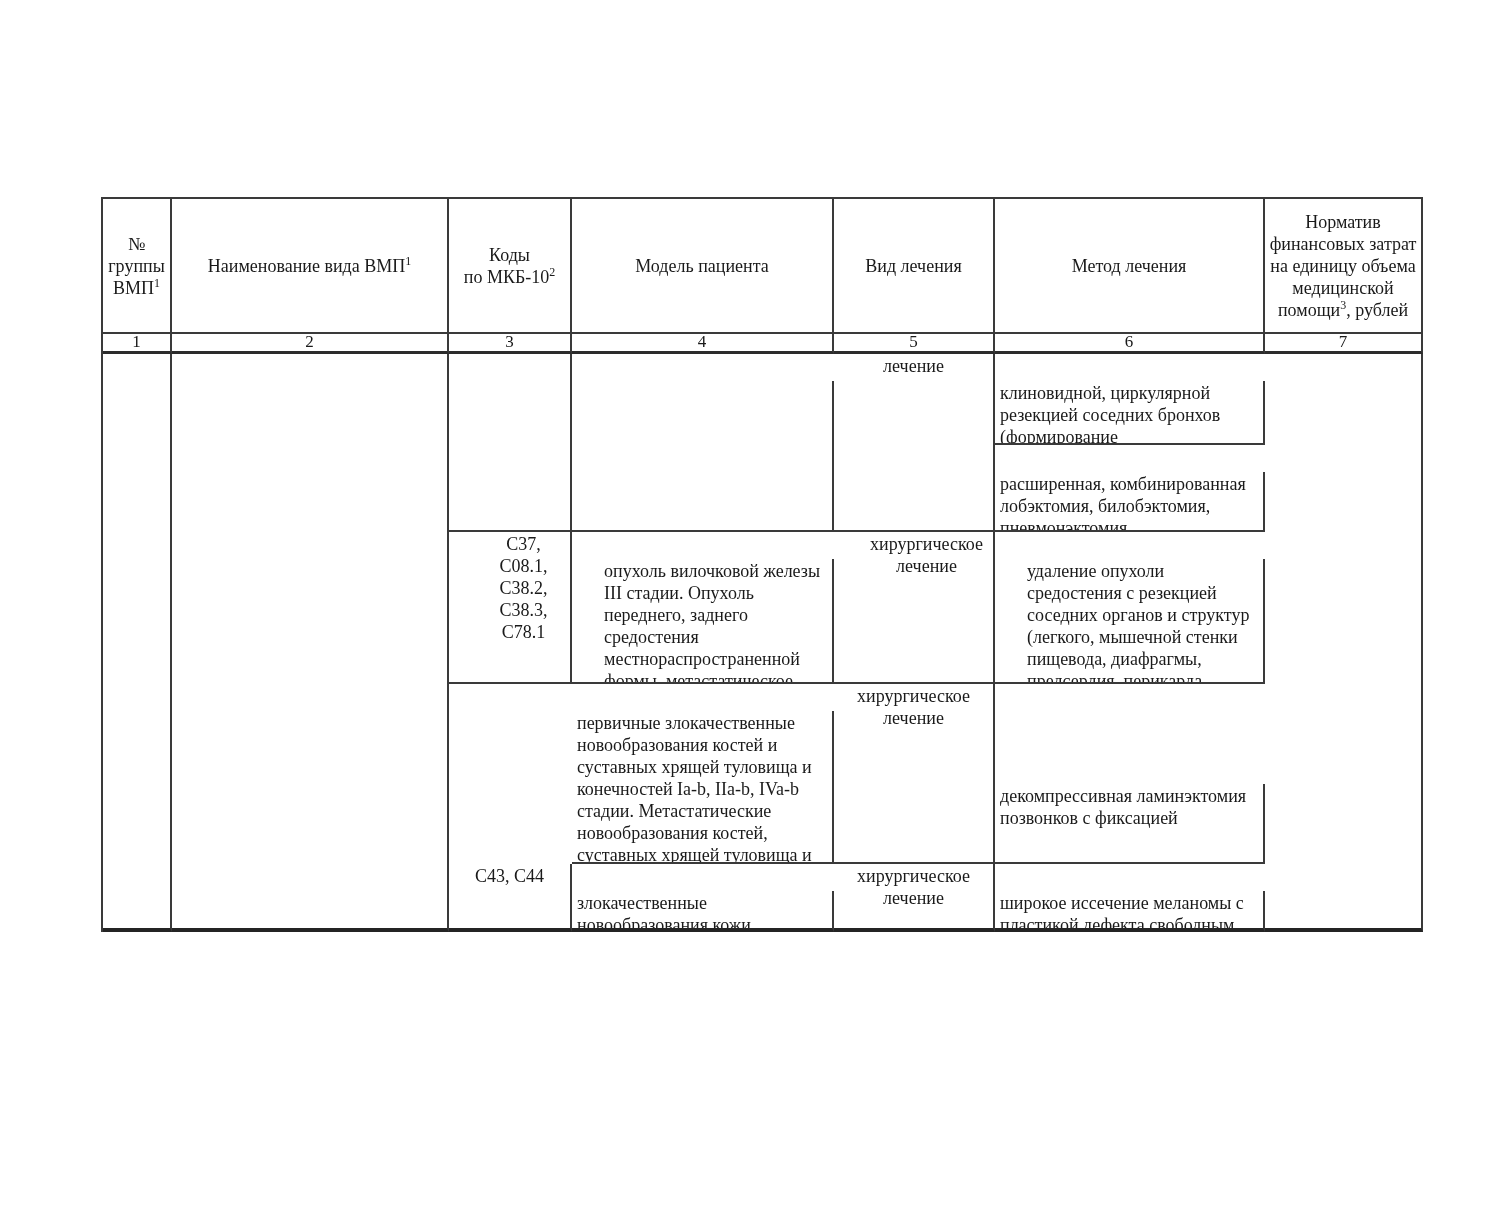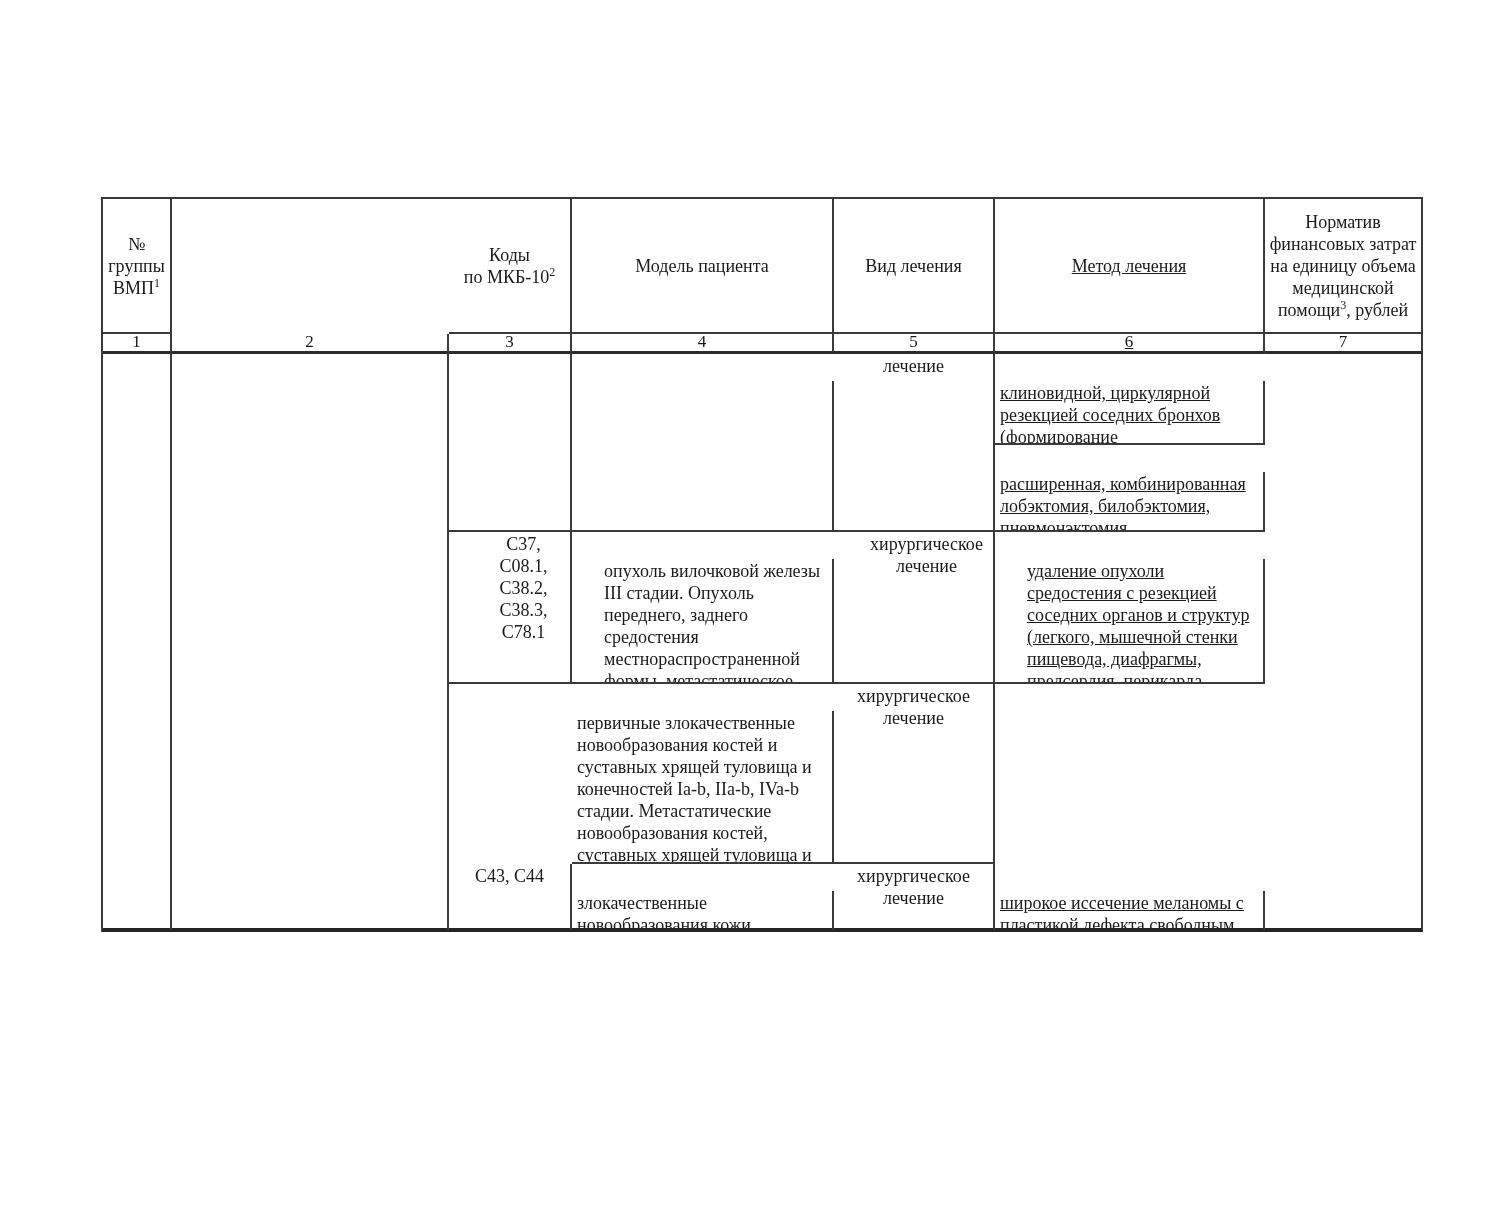--- a/index.html
+++ b/index.html
@@ -67,21 +67,21 @@
   }
   .ttype {
     text-align: center;
     padding: 1px 6px 0 6px;
   }
   .thickbottom {
     border-bottom: 4px solid #242424;
   }
   
   .gc1 { grid-column: 1; } .gc2 { grid-column: 2; } .gc3 { grid-column: 3; }
-  .gc4 { grid-column: 4; } .gc5 { grid-column: 5; } .gc6 { grid-column: 6; text-decoration: underline; }
+  .gc4 { grid-column: 4; } .gc5 { grid-column: 5; } .gc6 { grid-column: 6; }
   .gc7 { grid-column: 7; }
   .gr-h { grid-row: 1; }
   .gr-n { grid-row: 2; }
   .gr-body { grid-row: 3 / span 6; }
   .gr-r1 { grid-row: 3 / span 2; }
   .gr-r1a { grid-row: 3; }
   .gr-r1b { grid-row: 4; }
   .gr-r2 { grid-row: 5; padding-left: 32px; }
   .gr-r3 { grid-row: 6 / span 2; }
   .gr-r3a { grid-row: 6; }
@@ -90,20 +90,23 @@
 </style>
 </head>
 <body>
 
 <div class="table-wrap">
 
   <div class="cell hcell gc1 gr-h">
     <div>№</div>
     <div>группы</div>
     <div><span>ВМП</span><sup>1</sup></div>
+  </div>
+  <div class="cell hcell gc2 gr-h">
+    <div><span>Наименование вида ВМП</span><sup>1</sup></div>
   </div>
   <div class="cell hcell gc3 gr-h">
     <div>Коды</div>
     <div><span>по МКБ-10</span><sup>2</sup></div>
   </div>
   <div class="cell hcell gc4 gr-h">
     <div>Модель пациента</div>
   </div>
   <div class="cell hcell gc5 gr-h">
     <div>Вид лечения</div>
@@ -133,19 +136,20 @@
   <div class="cell txt gc6 gr-r1a">клиновидной, циркулярной резекцией соседних бронхов (формирование межбронхиального анастомоза)</div>
   <div class="cell txt gc6 gr-r1b">расширенная, комбинированная лобэктомия, билобэктомия, пневмонэктомия.</div>
 
   <div class="cell codes gc3 gr-r2">C37, C08.1, C38.2, C38.3, C78.1</div>
   <div class="cell txt gc4 gr-r2">опухоль вилочковой железы III стадии. Опухоль переднего, заднего средостения местнораспространенной формы, метастатическое поражение средостения</div>
   <div class="cell ttype gc5 gr-r2">хирургическое лечение</div>
   <div class="cell txt gc6 gr-r2">удаление опухоли средостения с резекцией соседних органов и структур (легкого, мышечной стенки пищевода, диафрагмы, предсердия, перикарда, грудной стенки, верхней полой вены, адвентиции аорты и др.)</div>
 
   <div class="cell txt gc4 gr-r3">первичные злокачественные новообразования костей и суставных хрящей туловища и конечностей Ia-b, IIa-b, IVa-b стадии. Метастатические новообразования костей, суставных хрящей туловища и конечностей</div>
   <div class="cell ttype gc5 gr-r3">хирургическое лечение</div>
+  <div class="cell txt gc6 gr-r3b">декомпрессивная ламинэктомия позвонков с фиксацией</div>
 
   <div class="cell codes gc3 gr-r4 thickbottom">C43, C44</div>
   <div class="cell txt gc4 gr-r4 thickbottom">злокачественные новообразования кожи</div>
   <div class="cell ttype gc5 gr-r4 thickbottom">хирургическое лечение</div>
   <div class="cell txt gc6 gr-r4 thickbottom">широкое иссечение меланомы с пластикой дефекта свободным кожно-мышечным лоскутом с</div>
 
 </div>
 
 </body></html>

